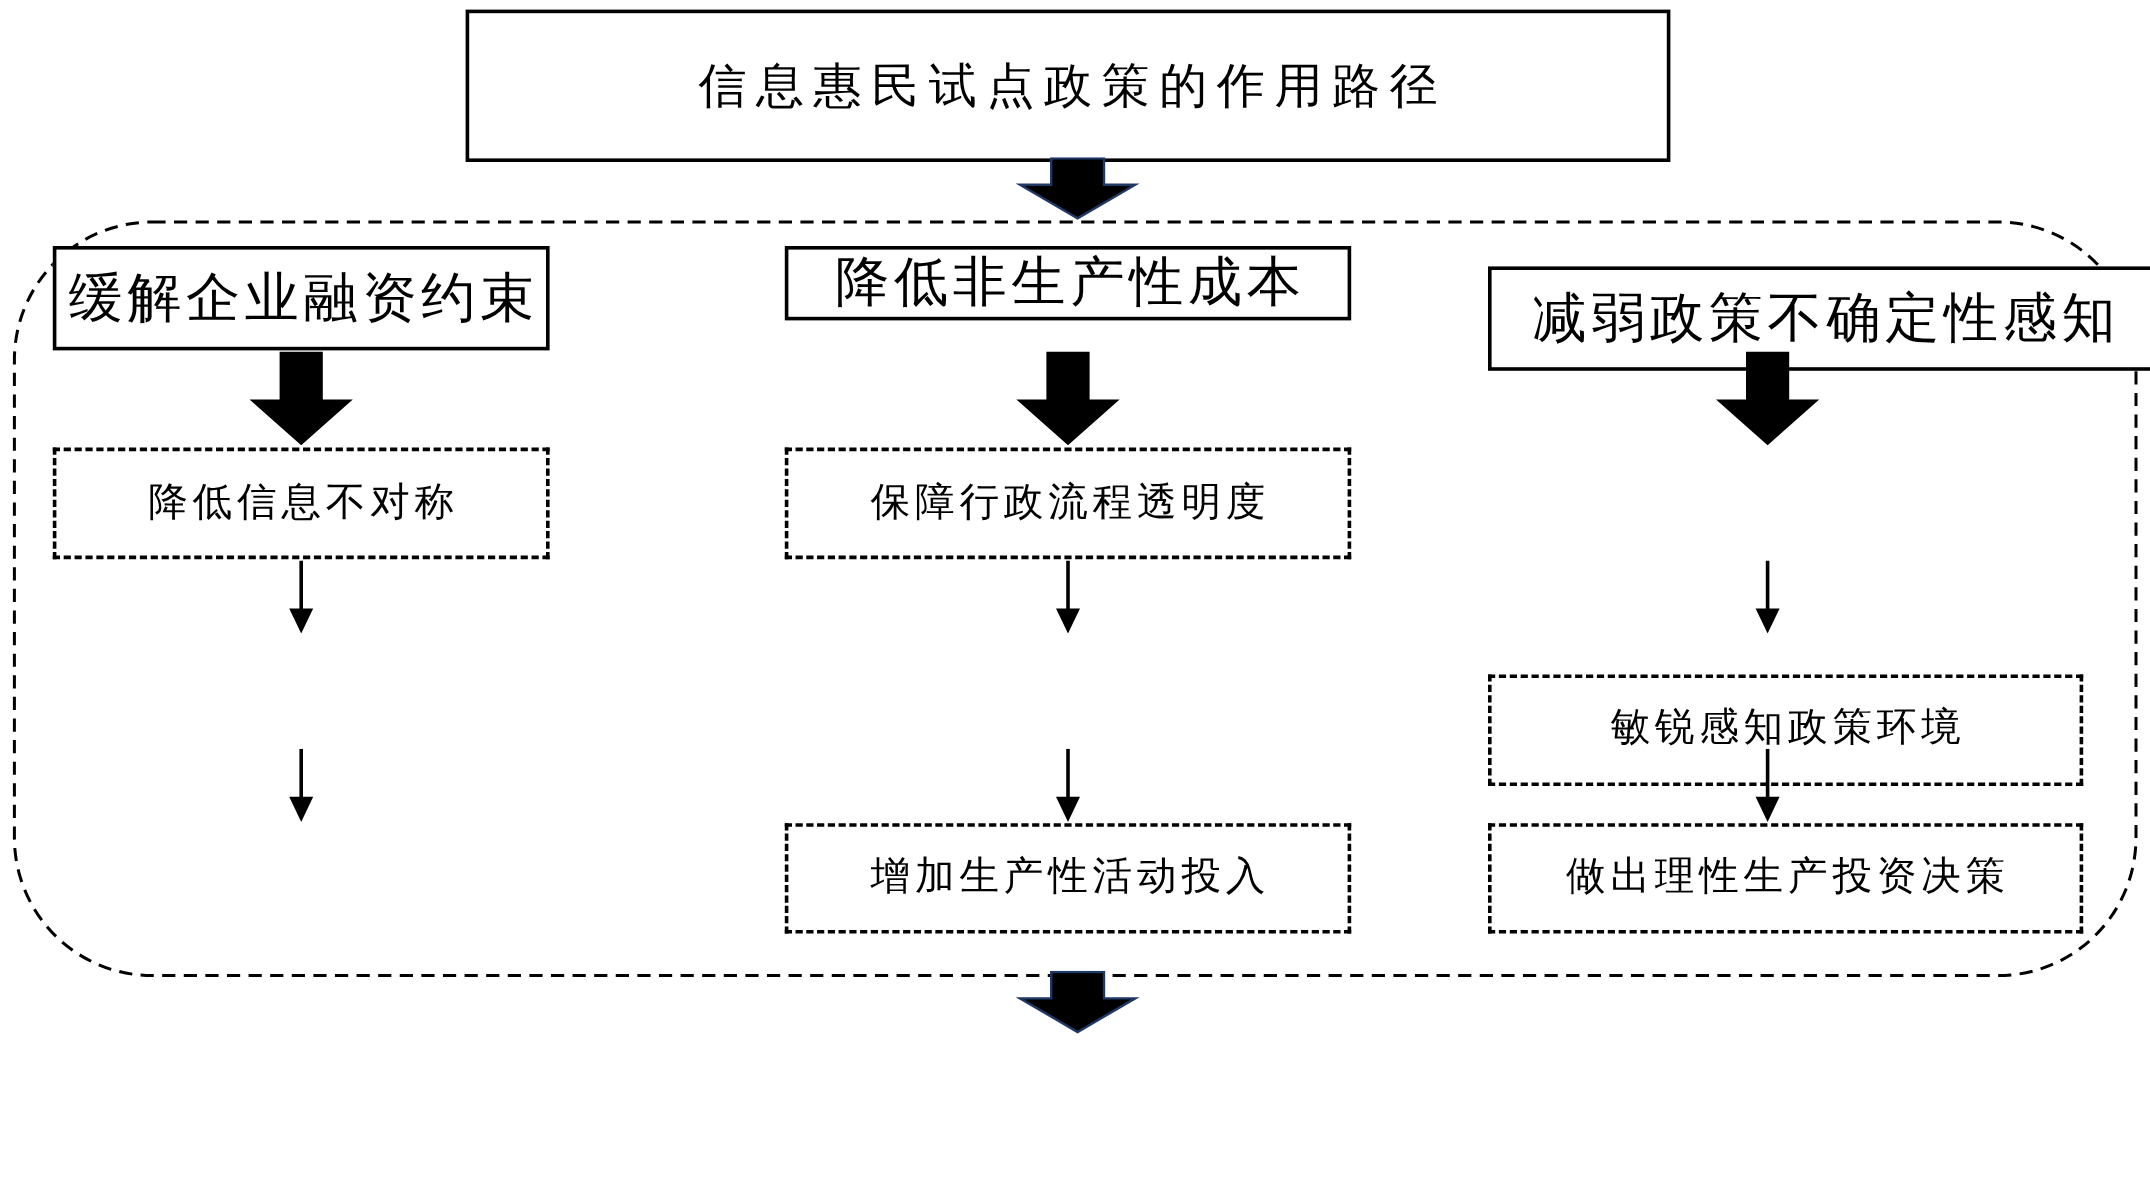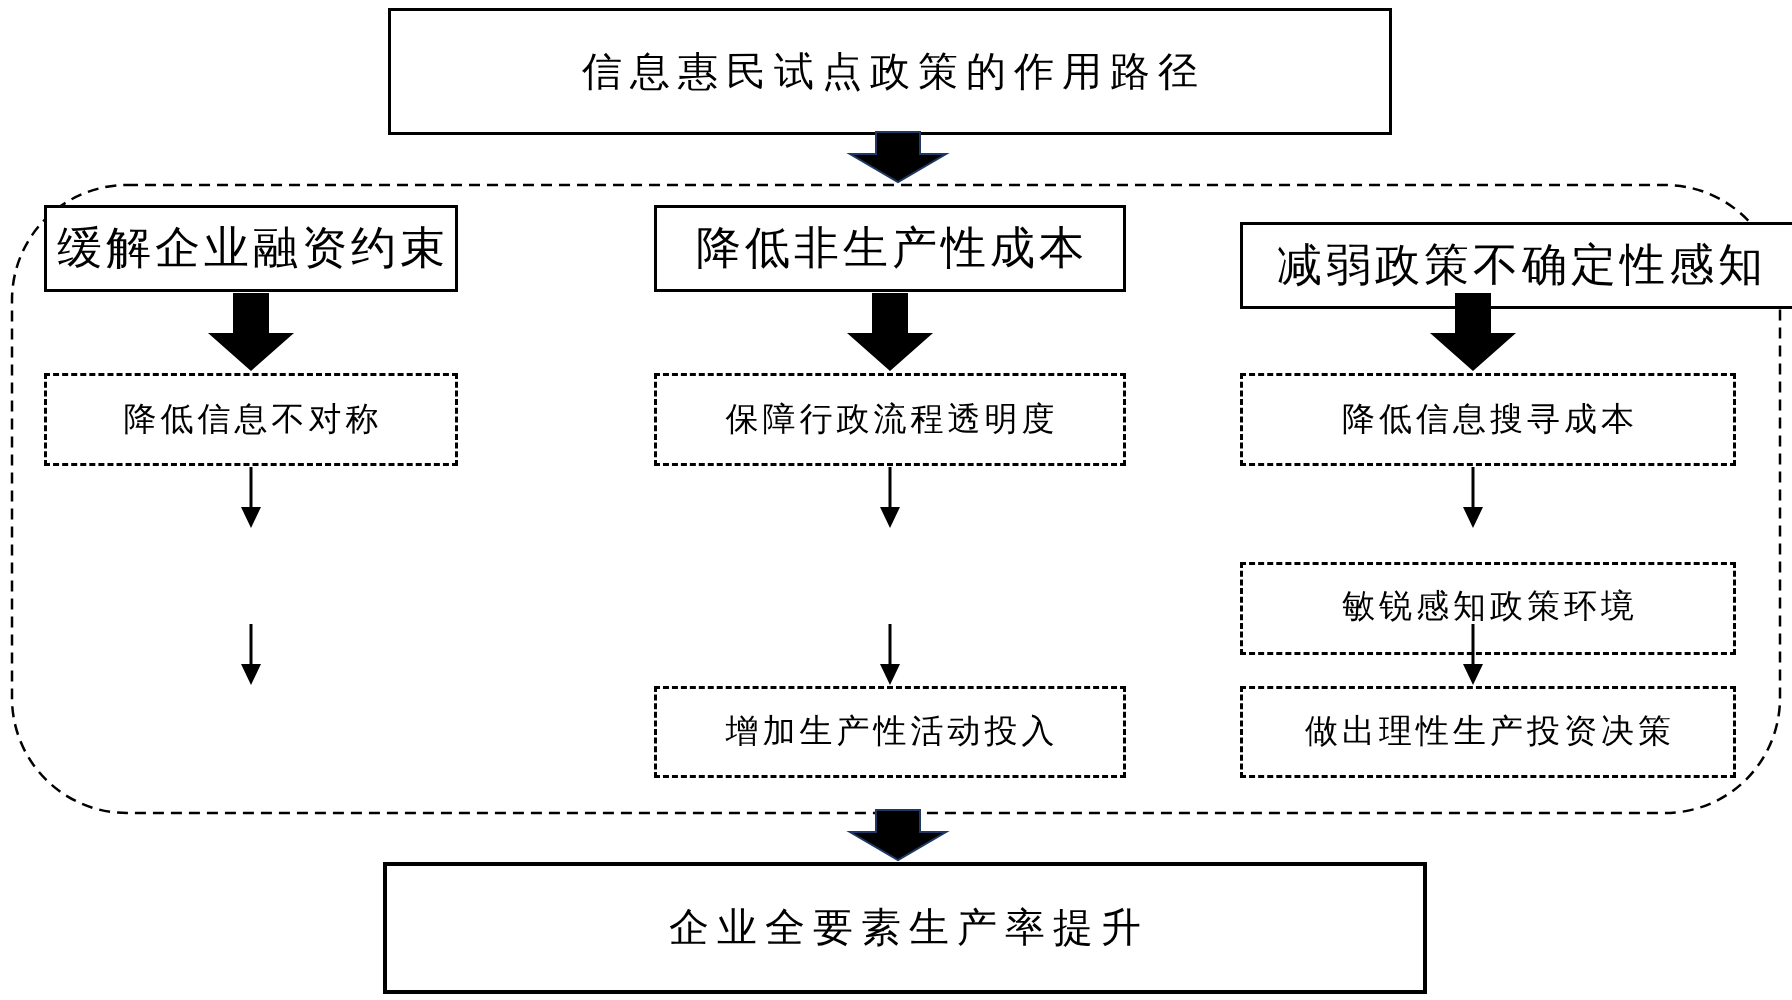--- a/index.html
+++ b/index.html
@@ -67,21 +67,21 @@
       <polygon points="3,40 23,40 13,61" fill="#000"></polygon>
     </svg>
   </div>
   <div class="arrow" style="left:238px;top:624px;">
     <svg width="26" height="61" viewBox="0 0 26 61">
       <line x1="13" y1="0" x2="13" y2="42" stroke="#000" stroke-width="3"></line>
       <polygon points="3,40 23,40 13,61" fill="#000"></polygon>
     </svg>
   </div>
 
-  <div class="box solid3 t-head" style="left:654px;top:205px;width:472px;height:87px;">
+  <div class="box solid3 t-head" style="left:654px;top:205px;width:472px;height:62px;">
     <span>降低非生产性成本</span>
   </div>
   <div class="arrow" style="left:845px;top:293px;">
     <svg width="90" height="78" viewBox="0 0 90 78">
       <polygon points="27,0 63,0 63,40 88,40 45,78 2,40 27,40" fill="#000000"></polygon>
     </svg>
   </div>
   <div class="box dashedbox t-step" style="left:654px;top:373px;width:472px;height:93px;">
     <span>保障行政流程透明度</span>
   </div>
@@ -102,23 +102,20 @@
   </div>
 
   <div class="box solid3 t-head" style="left:1240px;top:205px;width:560px;height:87px;margin-top:17px;">
     <span>减弱政策不确定性感知</span>
   </div>
   <div class="arrow" style="left:1428px;top:293px;">
     <svg width="90" height="78" viewBox="0 0 90 78">
       <polygon points="27,0 63,0 63,40 88,40 45,78 2,40 27,40" fill="#000000"></polygon>
     </svg>
   </div>
-  <div class="box dashedbox t-step" style="left:1240px;top:373px;width:496px;height:93px;">
-    <span>降低信息搜寻成本</span>
-  </div>
   <div class="arrow" style="left:1460px;top:467px;">
     <svg width="26" height="61" viewBox="0 0 26 61">
       <line x1="13" y1="0" x2="13" y2="42" stroke="#000" stroke-width="3"></line>
       <polygon points="3,40 23,40 13,61" fill="#000"></polygon>
     </svg>
   </div>
   <div class="box dashedbox t-step" style="left:1240px;top:562px;width:496px;height:93px;font-family:Liberation Mono, monospace;">
     <span>敏锐感知政策环境</span>
   </div>
   <div class="arrow" style="left:1460px;top:624px;">
@@ -130,17 +127,14 @@
   <div class="box dashedbox t-step" style="left:1240px;top:686px;width:496px;height:92px;">
     <span>做出理性生产投资决策</span>
   </div>
 
   <div class="arrow" style="left:840px;top:809px;">
     <svg width="116" height="53" viewBox="0 0 116 53">
       <polygon points="36,1 80,1 80,23 106,23 58,51 10,23 36,23" fill="#000000" stroke="#1f3864" stroke-width="2"></polygon>
     </svg>
   </div>
 
-  <div class="box solid4 t-title" style="left:383px;top:862px;width:1044px;height:132px;">
-    <span>企业全要素生产率提升</span>
-  </div>
 
 </div>
 
 </body></html>

